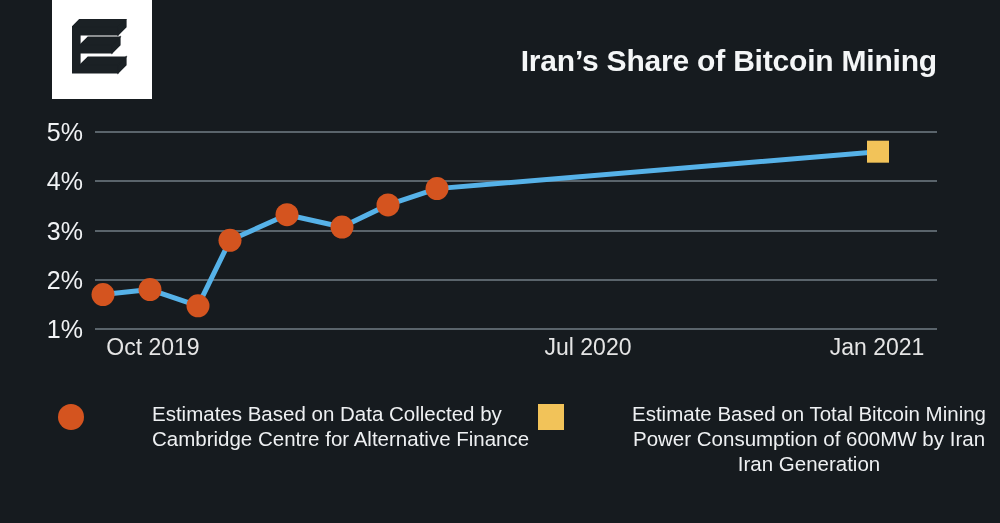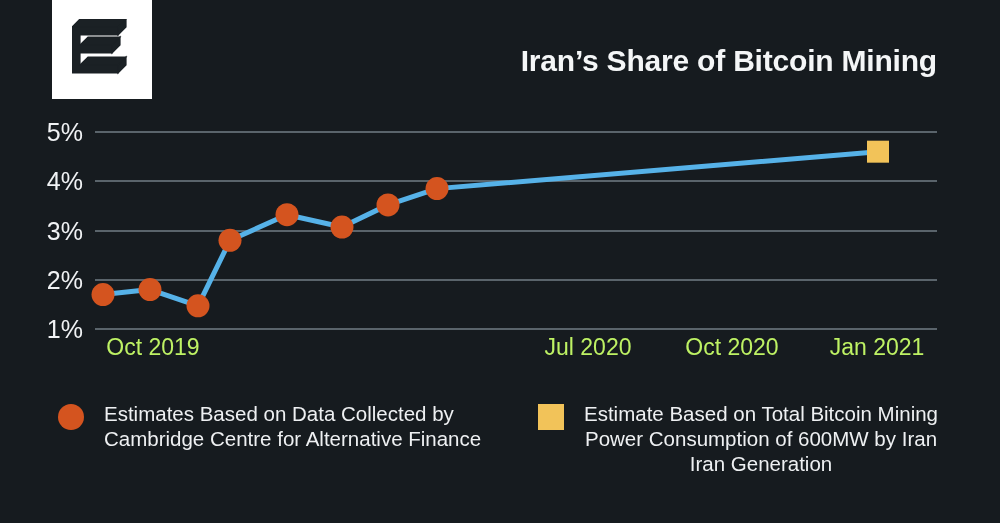--- a/index.html
+++ b/index.html
@@ -43,31 +43,31 @@
     right:917px;            
     color:#f0f2f4;
     font-size:25px;
     line-height:25px;
     text-align:right;
     white-space:nowrap;
   }
   .xlabel{
     position:absolute;
     top:336px;
-    color:#bef264;
+    color:#e5e5e5;
     font-size:23px;
     line-height:23px;
     white-space:nowrap;
     transform:translateX(-50%);
   }
 
   svg.series{position:absolute;left:0;top:0;width:1000px;height:523px;overflow:visible;}
 
   
-  .legend{position:absolute;display:flex;align-items:flex-start;}
+  .legend{position:absolute;display:flex;align-items:flex-start;gap:48px;}
   .legend-a{left:58px;top:401px;}
   .legend-b{left:538px;top:401px;text-align:center;}
   .swatch-dot{
     width:26px;height:26px;border-radius:50%;
     background:#d4541f;flex:0 0 auto;margin-top:3px;
   }
   .swatch-sq{
     width:26px;height:26px;background:#f2c359;flex:0 0 auto;margin-top:3px;
   }
   .legend-text{
@@ -109,21 +109,20 @@
     <div class="gridline" style="top:328px"></div>
 
     <div class="ylabel" style="top:120px">5%</div>
     <div class="ylabel" style="top:169px">4%</div>
     <div class="ylabel" style="top:219px">3%</div>
     <div class="ylabel" style="top:268px">2%</div>
     <div class="ylabel" style="top:317px">1%</div>
 
     <div class="xlabel" style="left:153px">Oct 2019</div>
     <div class="xlabel" style="left:588px">Jul 2020</div>
-    <div class="xlabel" style="left:732px">Oct 2020</div>
     <div class="xlabel" style="left:877px">Jan 2021</div>
 
     <svg class="series">
       <polyline id="trend-line" fill="none" stroke-linecap="round" stroke-linejoin="round" points="103,294.51 150,289.585 198,305.8375 230,240.335 287,214.72500000000002 342,227.03750000000002 388,204.875 437,188.6225 878,151.685" stroke="#56b2e8" stroke-width="5"></polyline>
       <g id="markers">
           <circle cx="103" cy="294.51" r="11.5" fill="#d4541f"></circle>
           <circle cx="150" cy="289.585" r="11.5" fill="#d4541f"></circle>
           <circle cx="198" cy="305.8375" r="11.5" fill="#d4541f"></circle>
           <circle cx="230" cy="240.335" r="11.5" fill="#d4541f"></circle>
           <circle cx="287" cy="214.72500000000002" r="11.5" fill="#d4541f"></circle>

